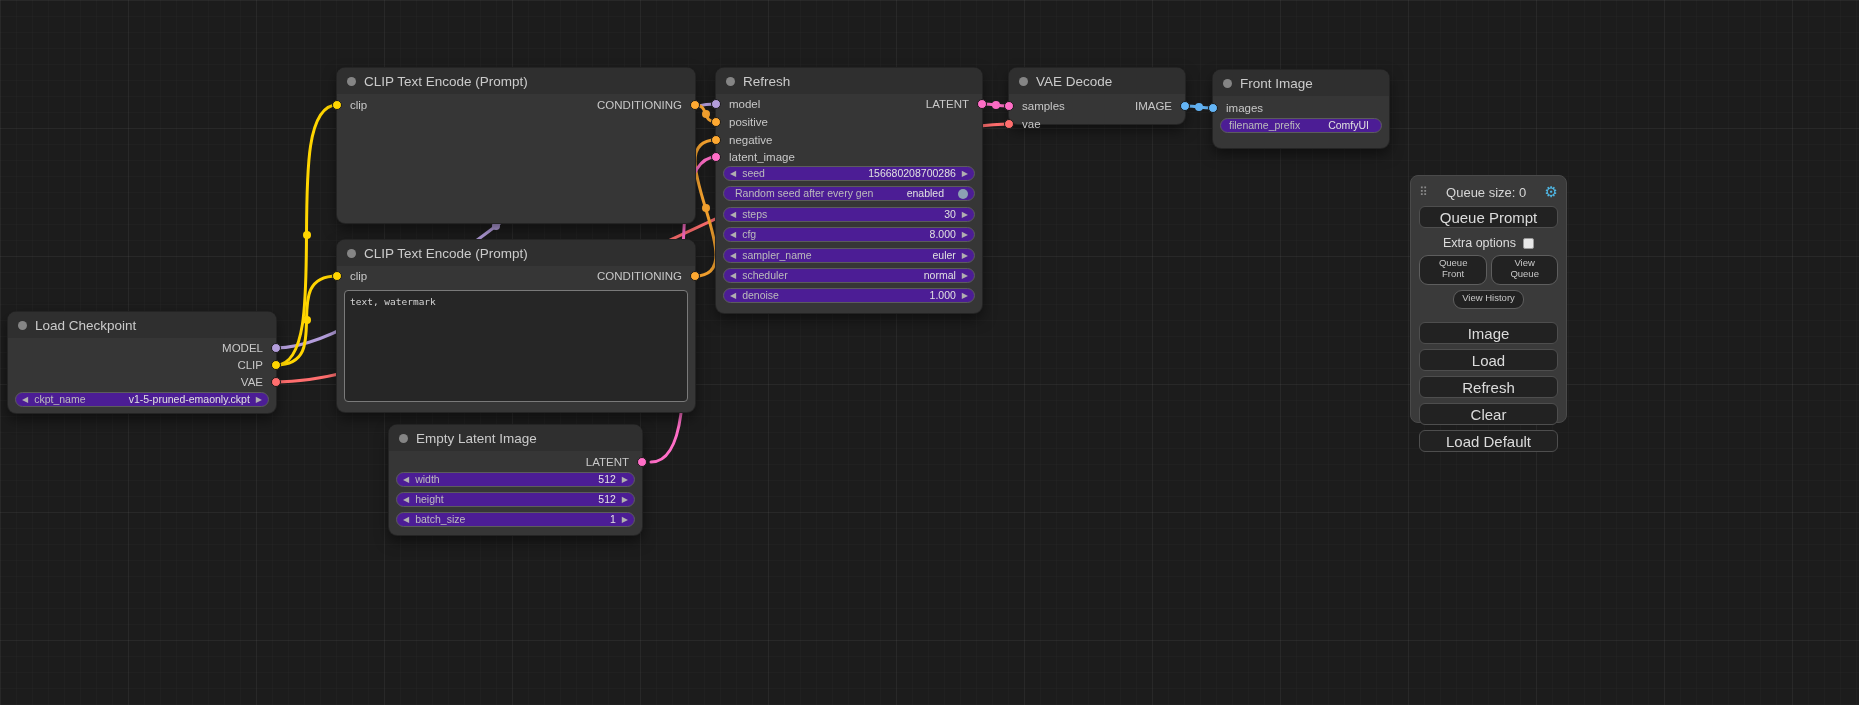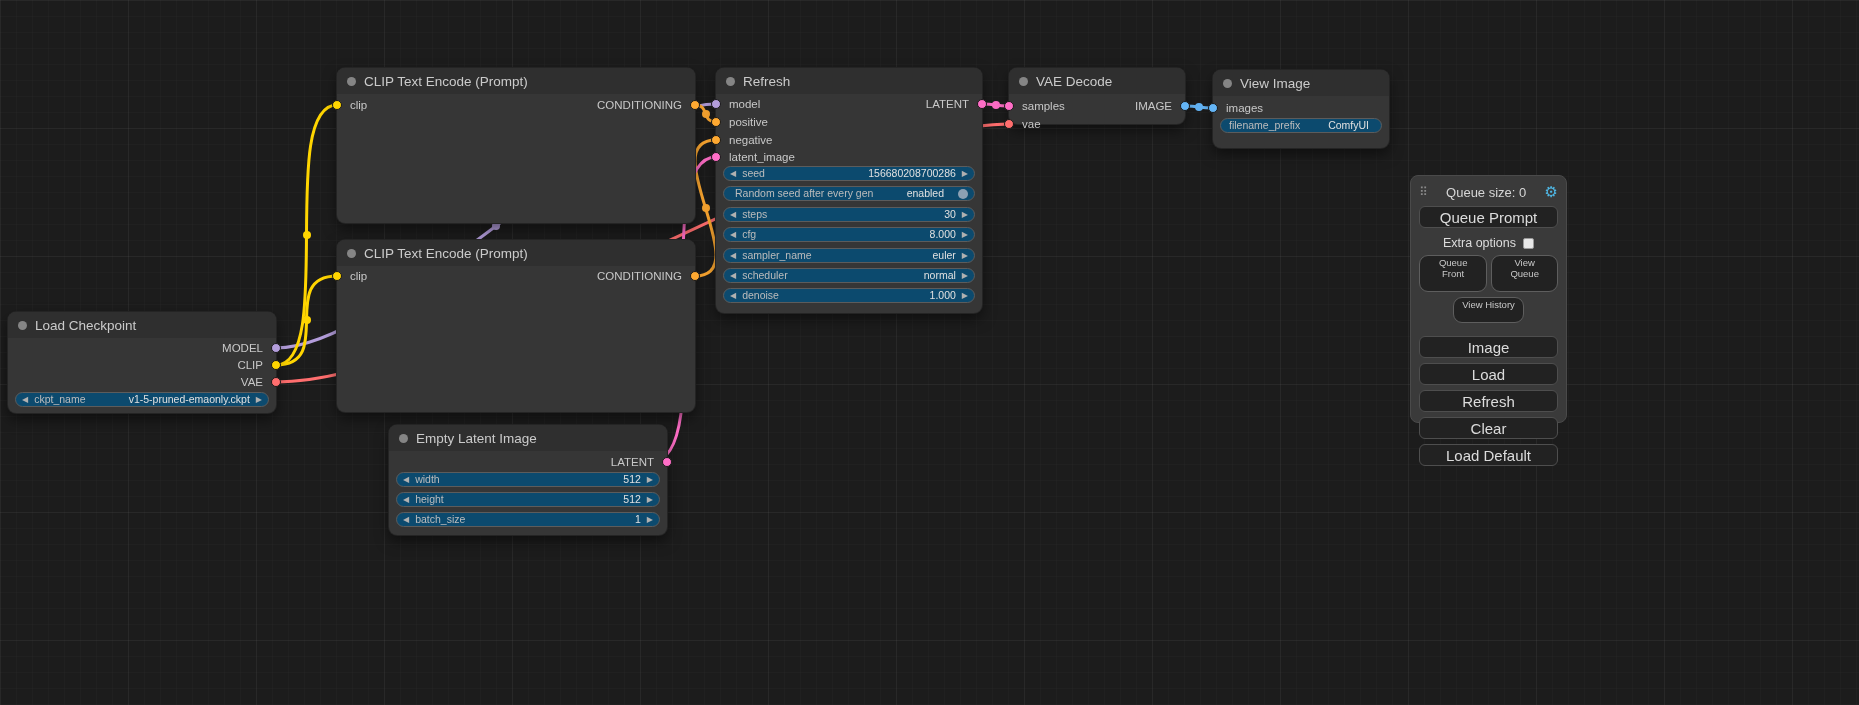--- a/index.html
+++ b/index.html
@@ -48,21 +48,21 @@
   .dot.vae{background:var(--c-vae);} .dot.cond{background:var(--c-cond);}
   .dot.latent{background:var(--c-latent);} .dot.image{background:var(--c-image);}
   .in-label,.out-label{
     position:absolute;transform:translateY(-50%);
     font-size:11.5px;color:#c8c8c8;white-space:nowrap;
   }
   .in-label{left:13px;} .out-label{right:13px;}
 
   .widget{
     position:absolute;left:7px;right:7px;height:15px;
-    background:#0c4a6e;border:1px solid #5c5c5c;border-radius:8px;
+    background:#4c1d95;border:1px solid #5c5c5c;border-radius:8px;
     display:flex;align-items:center;padding:0 6px;
     font-size:10.5px;color:#bcbcbc;line-height:1;
   }
   .widget .arrow{font-size:8px;color:#b0b0b0;flex:0 0 auto;}
   .widget .wname{margin-left:6px;white-space:nowrap;}
   .widget .wvalue{margin-left:auto;margin-right:6px;color:#e0e0e0;white-space:nowrap;}
   .widget.toggle .wname{margin-left:5px;}
   .widget.toggle .wvalue{margin-right:14px;}
   .toggle-dot{width:10px;height:10px;border-radius:50%;background:#8CA0B3;flex:0 0 auto;}
 
@@ -86,21 +86,21 @@
     background:#222;border:1px solid #4e4e4e;border-radius:6px;
     color:#dcdcdc;font-size:15px;line-height:19px;text-align:center;
     font-family:inherit;cursor:pointer;
   }
   .btn-big.grp{margin-top:13px;}
   .extra-row{display:flex;align-items:center;justify-content:center;gap:7px;margin-top:8px;font-size:12.5px;}
   .checkbox{width:11px;height:11px;background:#e8e8e8;border:1px solid #9a9a9a;border-radius:2px;}
   .small-btns{display:flex;justify-content:center;gap:4px;margin-top:5px;}
   .btn-small{
     background:#222;border:1px solid #5e5e5e;border-radius:9px;
-    color:#c9c9c9;font-size:9.5px;padding:1px 8px 12px;font-family:inherit;cursor:pointer;
+    color:#c9c9c9;font-size:9.5px;padding:1px 8px 5px;font-family:inherit;cursor:pointer;
   }
 </style>
 </head>
 <body>
 
 <div class="canvas">
 
   <svg class="wires" width="1859" height="705" viewBox="0 0 1859 705">
     <path class="w-model" d="M276,348 C390,348 602,104 716,104"></path>
     <path class="w-clip" d="M276,365 C336,365 277,105 337,105"></path>
@@ -154,23 +154,24 @@
 
   <div class="node" style="left:337px;top:240px;width:358px;height:172px;">
     <div class="node-title">
       <span class="collapse-dot"></span>
       <span>CLIP Text Encode (Prompt)</span>
     </div>
     <span class="dot in clip" style="top:36px"></span>
     <span class="in-label" style="top:36px">clip</span>
     <span class="dot out cond" style="top:36px"></span>
     <span class="out-label" style="top:36px">CONDITIONING</span>
-  </div>
-
-  <div class="node" style="left:389px;top:425px;width:278px;height:110px;">
+    <div class="textarea" style="top:50px;width:344px;height:112px;">text, watermark</div>
+  </div>
+
+  <div class="node" style="left:389px;top:425px;width:253px;height:110px;">
     <div class="node-title">
       <span class="collapse-dot"></span>
       <span>Empty Latent Image</span>
     </div>
     <span class="dot out latent" style="top:37px"></span>
     <span class="out-label" style="top:37px">LATENT</span>
     <div class="widget" style="top:47px">
       <span class="arrow">◀</span>
       <span class="wname">width</span>
       <span class="wvalue">512</span>
@@ -258,21 +259,21 @@
     <span class="in-label" style="top:38px">samples</span>
     <span class="dot in vae" style="top:56px"></span>
     <span class="in-label" style="top:56px">vae</span>
     <span class="dot out image" style="top:38px"></span>
     <span class="out-label" style="top:38px">IMAGE</span>
   </div>
 
   <div class="node" style="left:1213px;top:70px;width:176px;height:78px;">
     <div class="node-title">
       <span class="collapse-dot"></span>
-      <span>View Image</span>
+      <span>Front Image</span>
     </div>
     <span class="dot in image" style="top:38px"></span>
     <span class="in-label" style="top:38px">images</span>
     <div class="widget" style="top:48px">
       <span class="wname" style="margin-left:2px">filename_prefix</span>
       <span class="wvalue">ComfyUI</span>
     </div>
   </div>
 
   <div class="menu">

